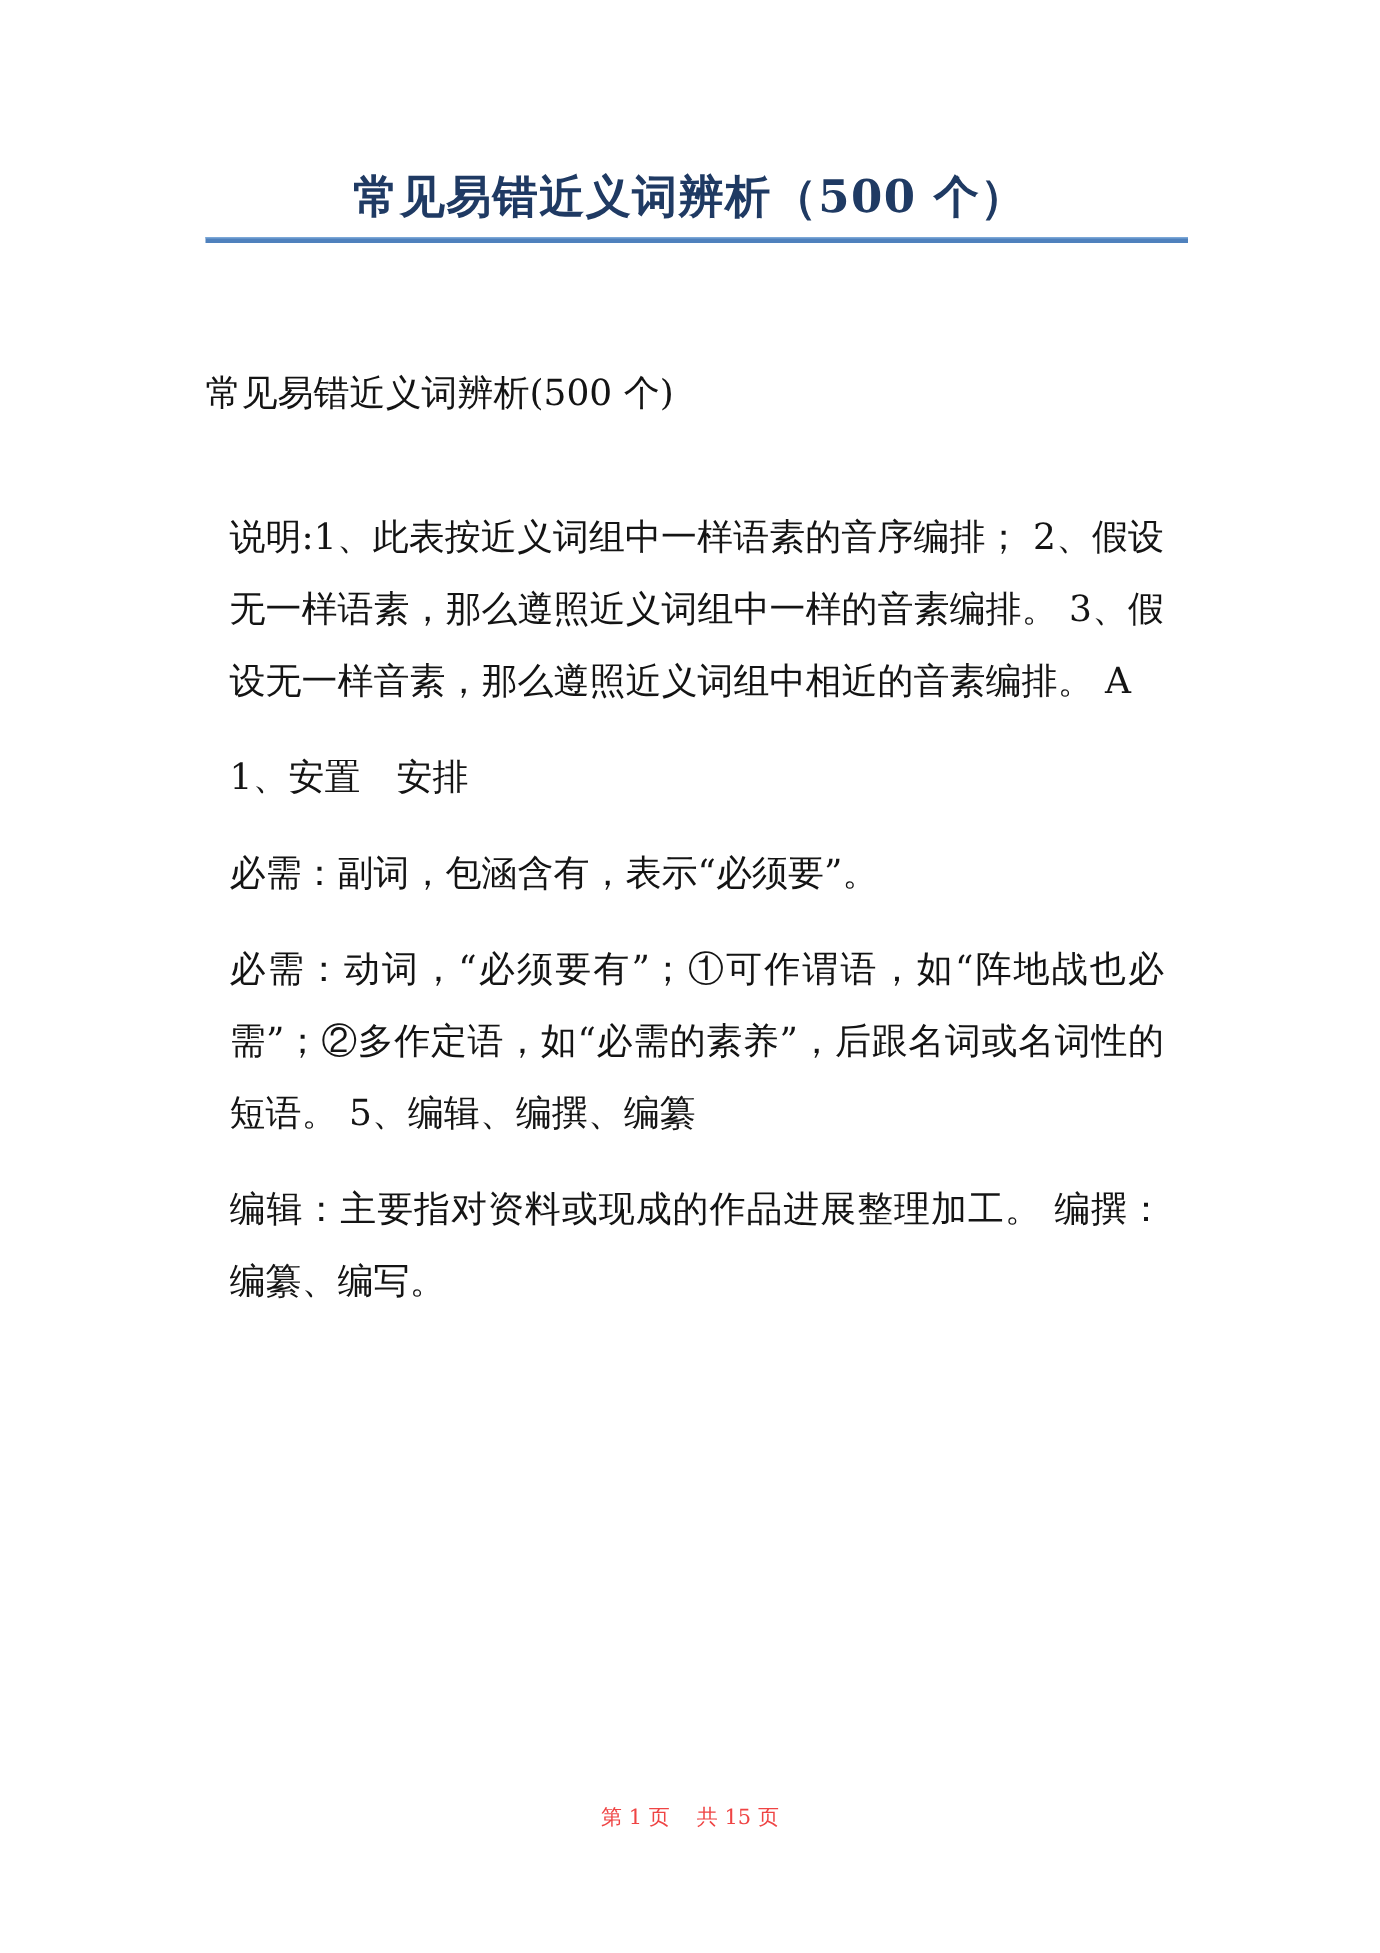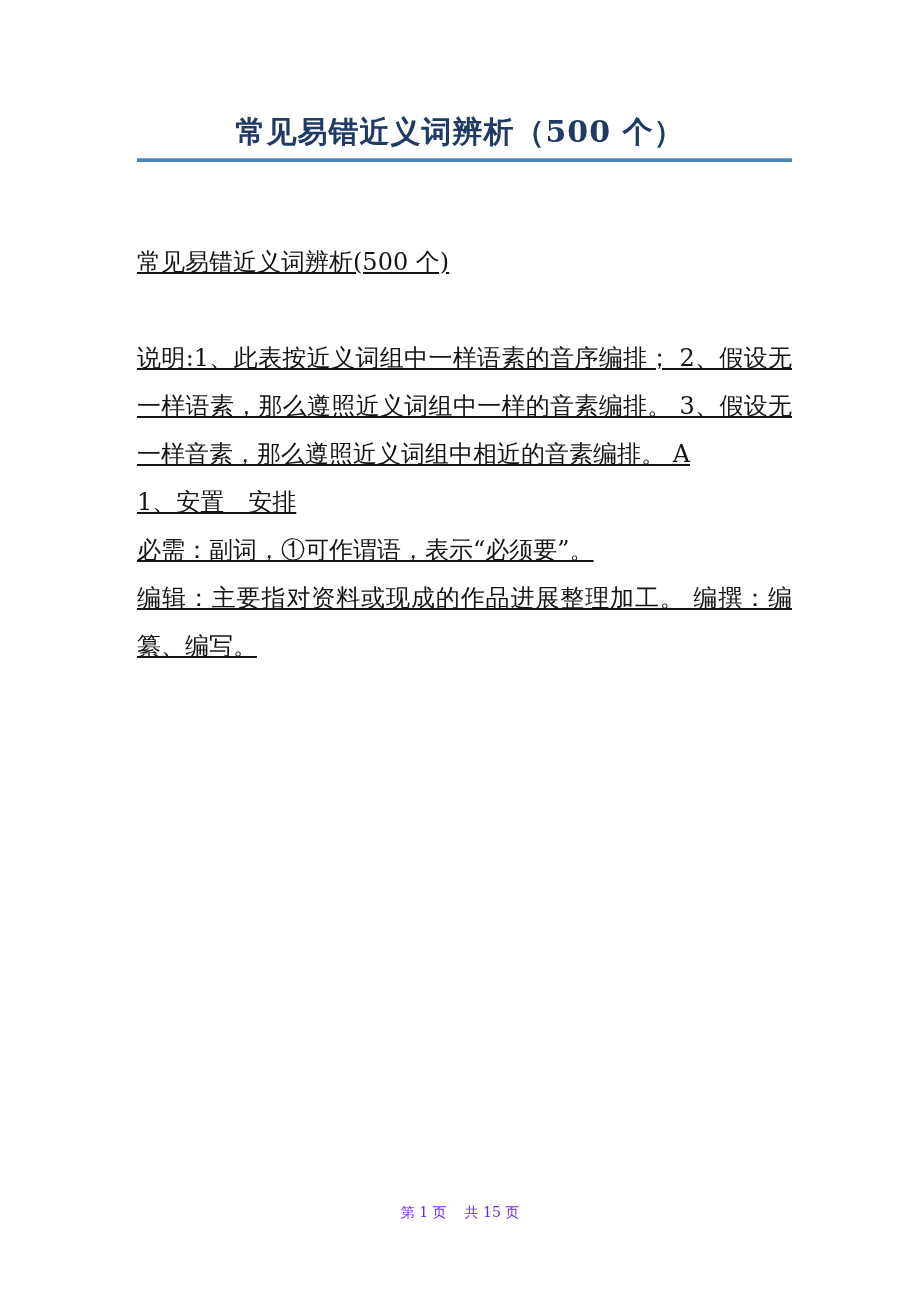--- a/index.html
+++ b/index.html
@@ -37,63 +37,63 @@
     border-top: 1px solid #7BA7D7;
   }
   .doc-body {
     position: absolute;
     top: 238px;
     left: 137px;
     width: 655px;
     color: #141414;
     font-size: 24px;
     line-height: 48px;
-    text-decoration: underline;
   }
   .doc-heading {
     margin: 0 0 48px 0;
     font-weight: normal;
     font-size: 24px;
     line-height: 48px;
   }
   .doc-paragraph {
-    margin: 0;
+    margin: 16px;
     text-align: justify;
   }
   .doc-footer {
     position: absolute;
     top: 1200px;
     left: 0;
     width: 920px;
     height: 24px;
     text-align: center;
     font-size: 14px;
     line-height: 24px;
-    color: #6d28d9;
+    color: #ef4444;
   }
   .doc-footer .sep {
     display: inline-block;
     width: 18px;
   }
 </style>
 </head>
 <body>
 
 <div class="page">
 
   <div class="doc-title">常见易错近义词辨析（500 个）</div>
 
   <div class="title-divider"></div>
 
   <div class="doc-body">
     <p class="doc-heading">常见易错近义词辨析(500 个)</p>
     <div id="paragraphs">
         <p class="doc-paragraph">说明:1、此表按近义词组中一样语素的音序编排；  2、假设无一样语素，那么遵照近义词组中一样的音素编排。  3、假设无一样音素，那么遵照近义词组中相近的音素编排。  A</p>
         <p class="doc-paragraph">1、安置　安排</p>
-        <p class="doc-paragraph">必需：副词，①可作谓语，表示“必须要”。</p>
+        <p class="doc-paragraph">必需：副词，包涵含有，表示“必须要”。</p>
+        <p class="doc-paragraph">必需：动词，“必须要有”；①可作谓语，如“阵地战也必需”；②多作定语，如“必需的素养”，后跟名词或名词性的短语。  5、编辑、编撰、编纂</p>
         <p class="doc-paragraph">编辑：主要指对资料或现成的作品进展整理加工。  编撰：编纂、编写。</p>
       </div>
   </div>
 
   <div class="doc-footer">
     <span>第 1 页</span><span class="sep"></span><span>共 15 页</span>
   </div>
 
 </div>
 

